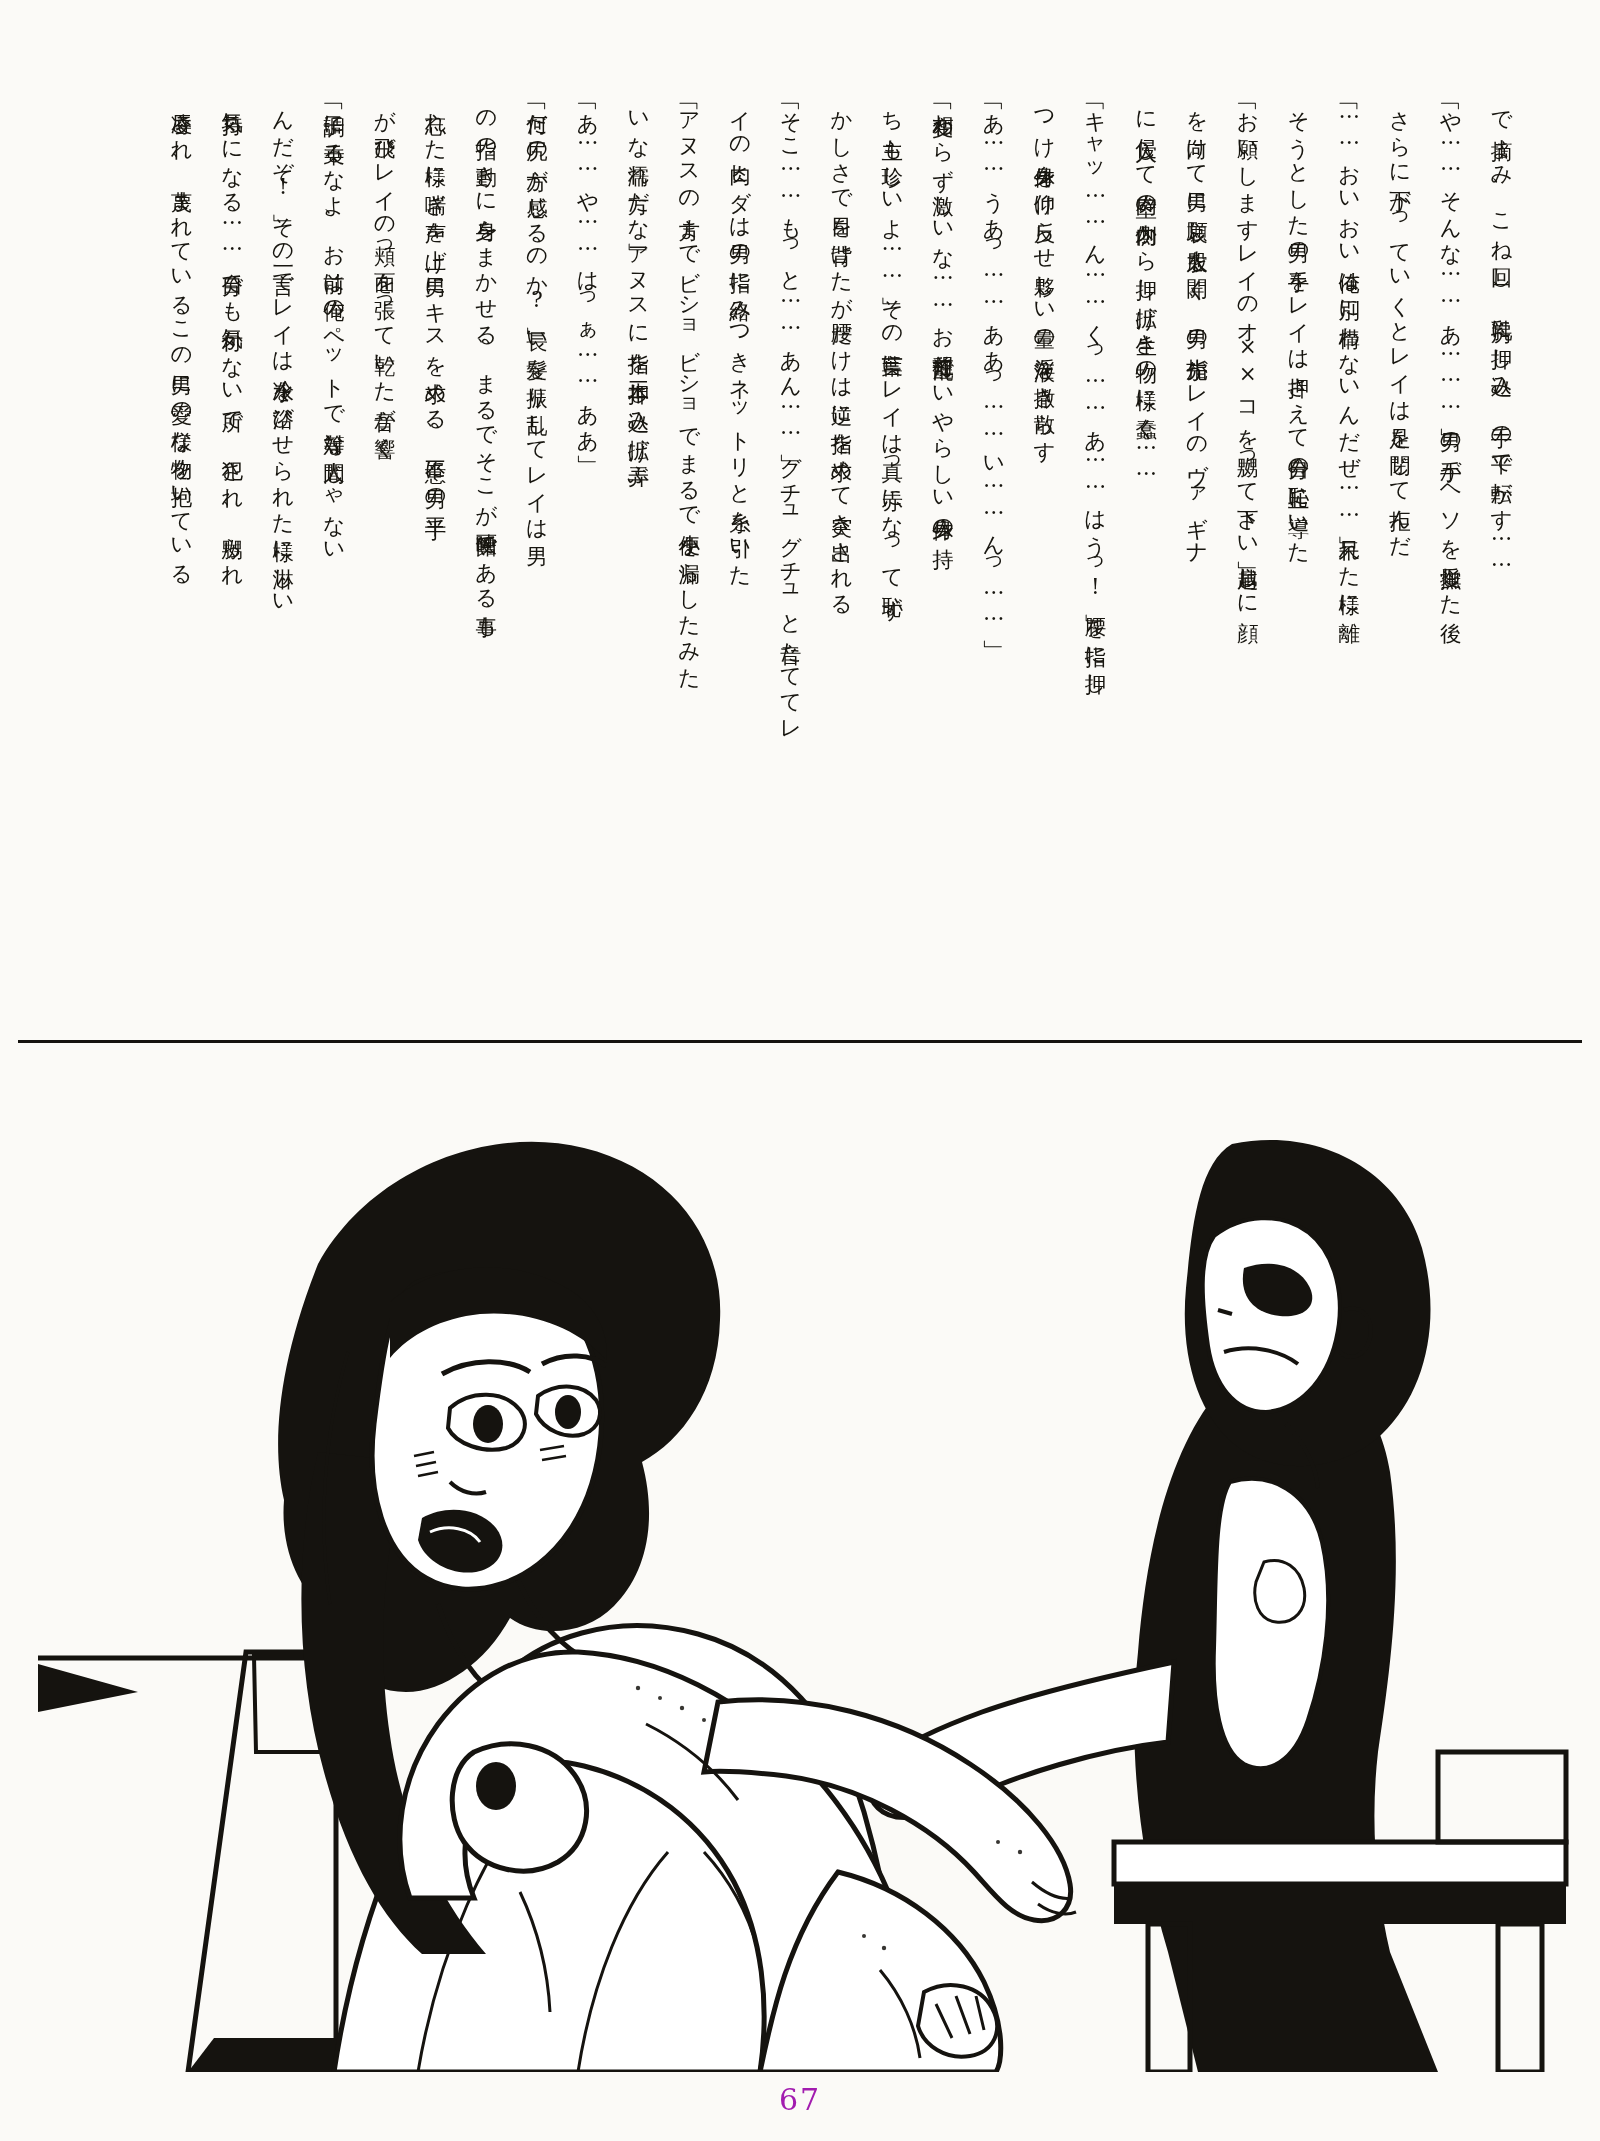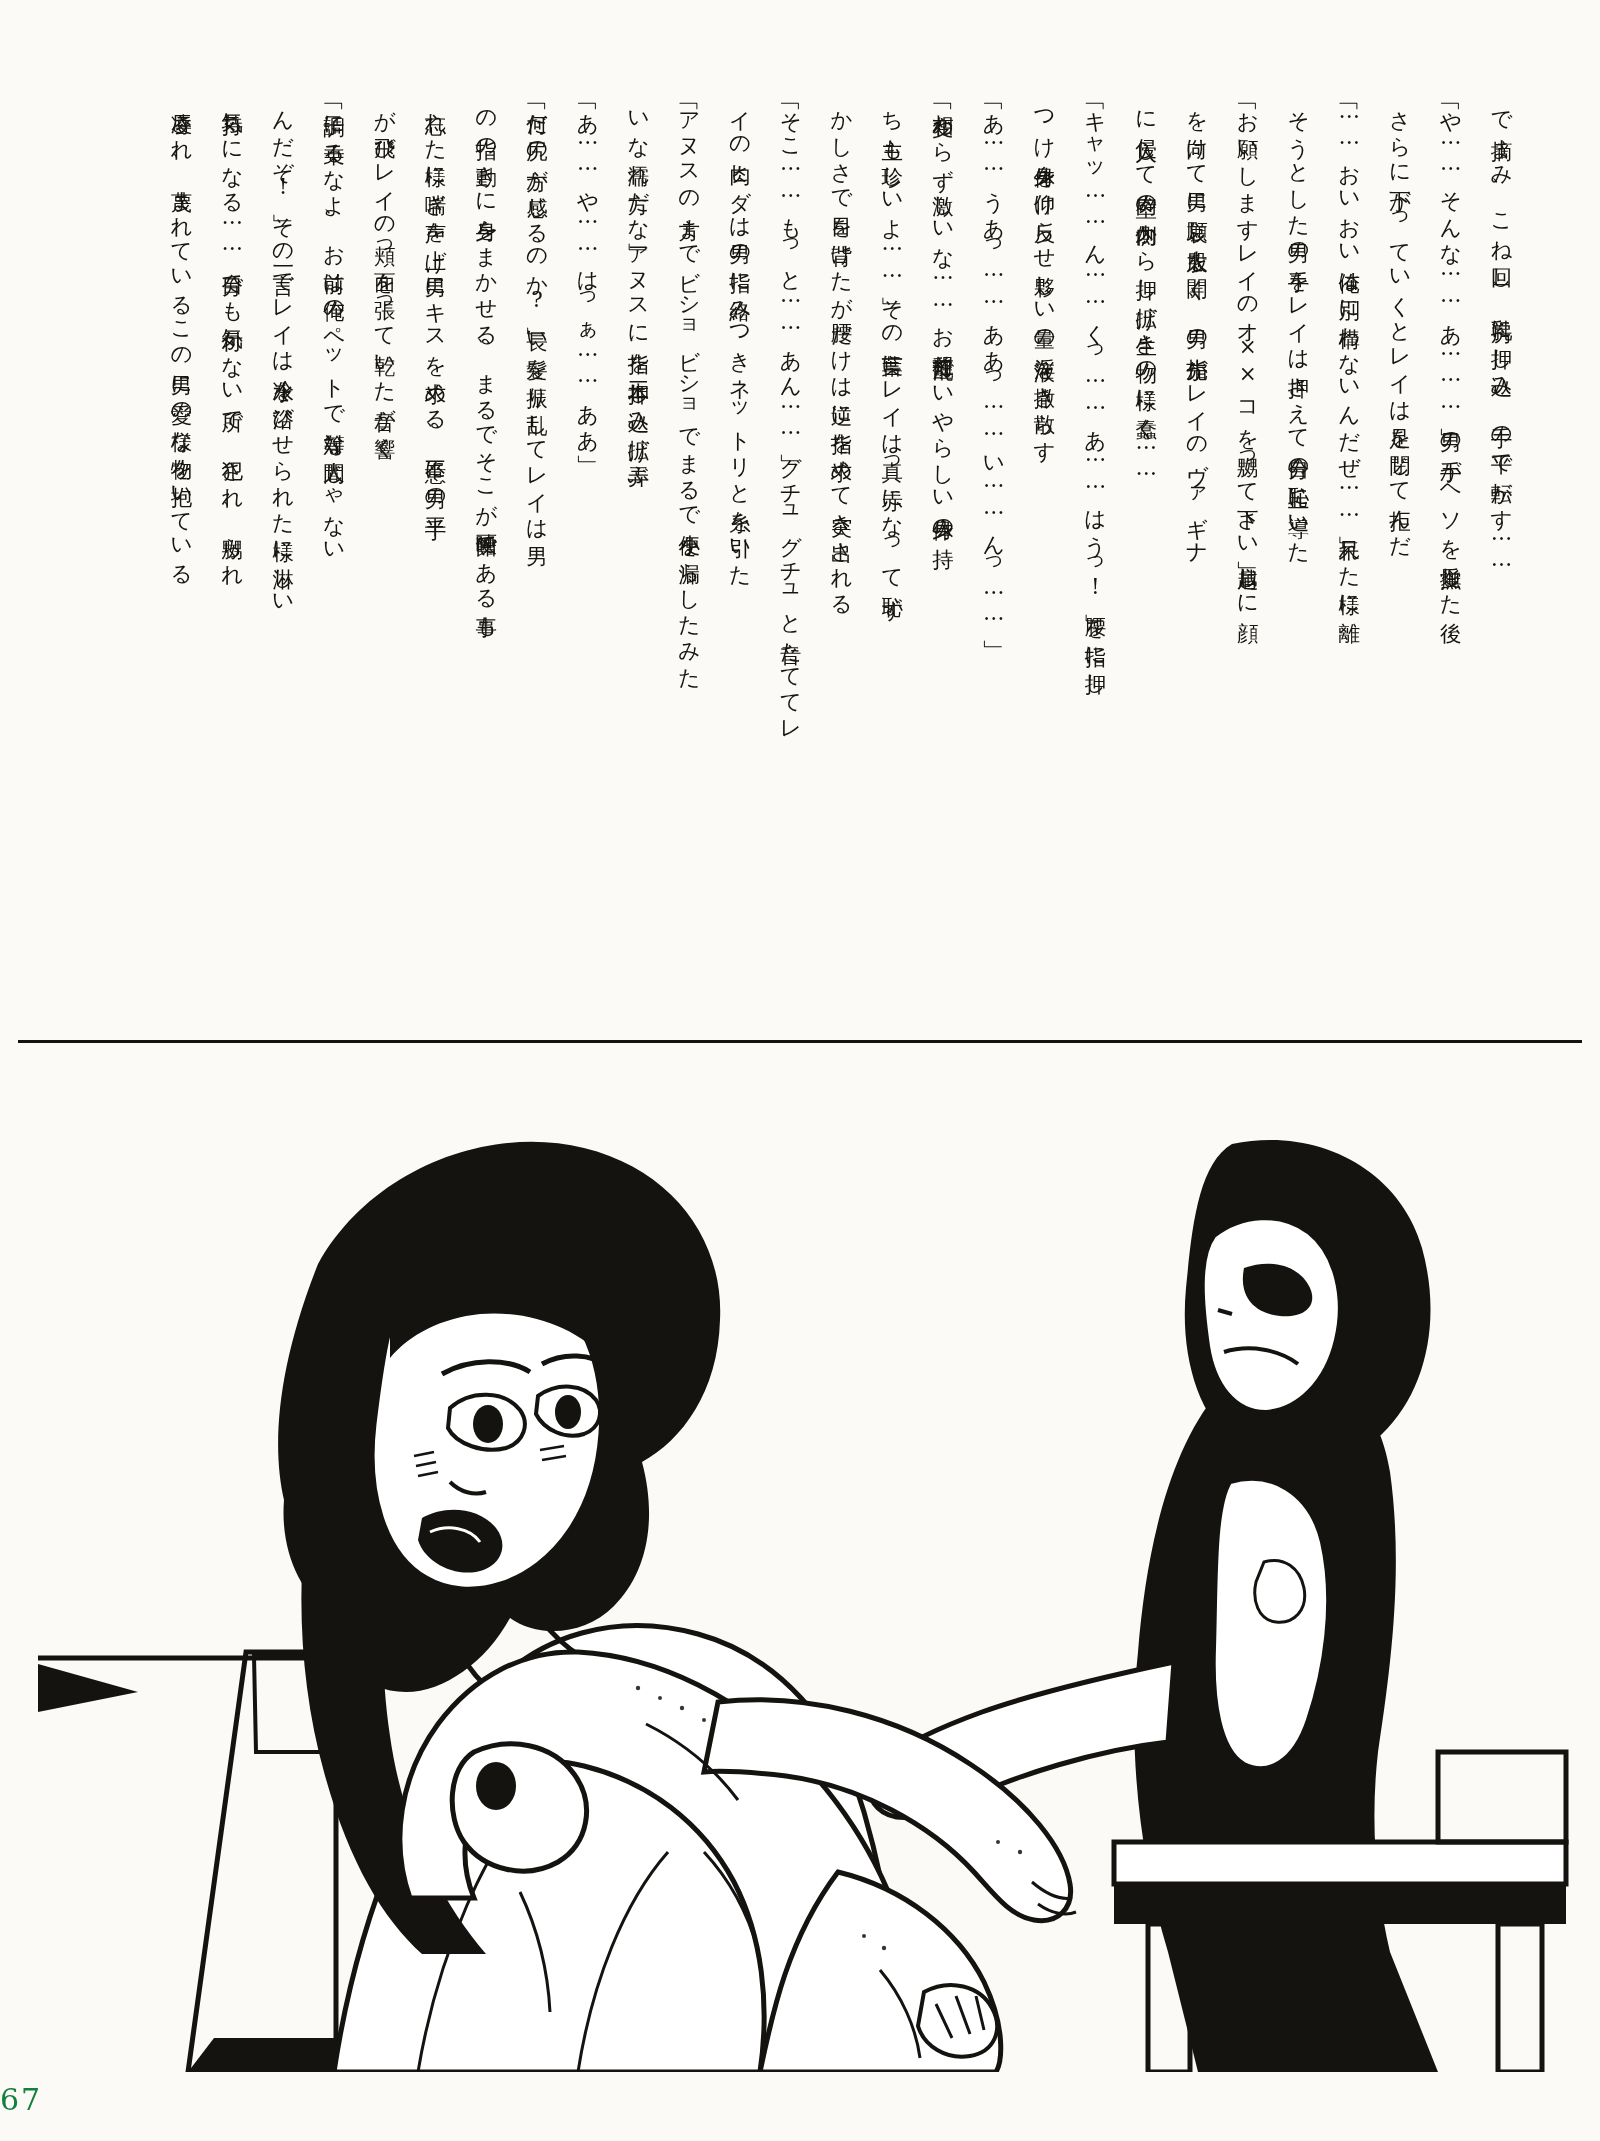--- a/index.html
+++ b/index.html
@@ -75,23 +75,24 @@
     background: #fbfaf7;
   }
   #art svg { display: block; }
 
   
   #page-number {
     position: absolute;
     left: 0;
     right: 0;
     bottom: 24px;
+    text-align: center;
     font-size: 30px;
     letter-spacing: 2px;
-    color: #15803d;
+    color: #a21caf;
     font-family: "DejaVu Serif", "Liberation Serif", serif;
   }
 
   
   .blotch {
     position: absolute;
     border-radius: 50%;
     background: rgba(140,135,120,0.05);
     pointer-events: none;
   }

